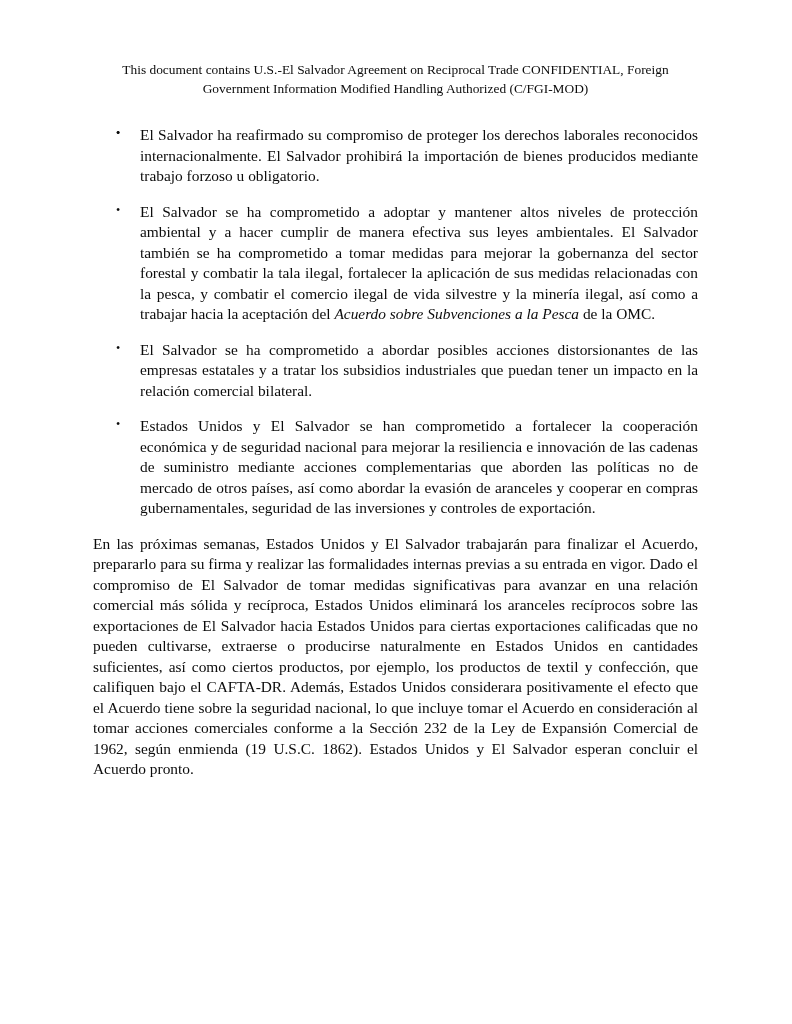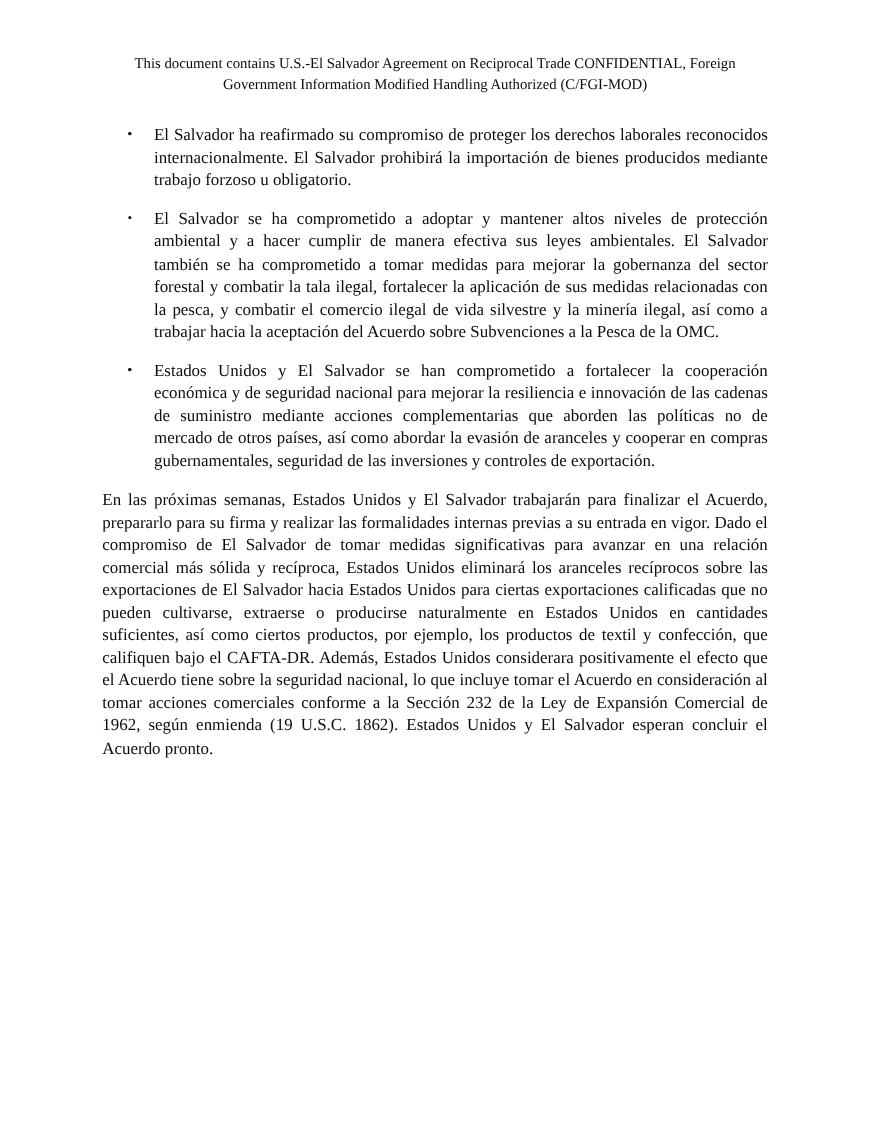--- a/index.html
+++ b/index.html
@@ -16,21 +16,21 @@
     box-sizing: border-box;
     padding: 44px 94px 0 93px;
     font-family: "Liberation Serif", "DejaVu Serif", serif;
     color: #0b0b0b;
     overflow: hidden;
   }
   .classification-banner {
     text-align: center;
     font-size: 13.4px;
     line-height: 19px;
-    margin: 4px 0 27px 0;
+    margin: 16px 0 27px 0;
   }
   .bullet-list {
     list-style: none;
     margin: 0;
     padding: 0;
   }
   .bullet-item {
     position: relative;
     padding-left: 47px;
     margin: 0 0 15px 0;
@@ -42,20 +42,21 @@
     margin-bottom: 21px;
   }
   .bullet-marker {
     position: absolute;
     left: 23px;
     top: -2px;
     font-size: 12px;
     line-height: 20.5px;
   }
   .bullet-text .treaty-name {
+    font-style: italic;
   }
   .closing-paragraph {
     margin: 12px 0 0 0;
     text-align: justify;
     font-size: 15.4px;
     line-height: 20.5px;
   }
 </style>
 </head>
 <body>
@@ -75,20 +76,21 @@
       <span class="bullet-text">El Salvador ha reafirmado su compromiso de proteger los derechos laborales reconocidos internacionalmente. El Salvador prohibirá la importación de bienes producidos mediante trabajo forzoso u obligatorio.</span>
     </li>
 
     <li class="bullet-item">
       <span class="bullet-marker">•</span>
       <span class="bullet-text"><span>El Salvador se ha comprometido a adoptar y mantener altos niveles de protección ambiental y a hacer cumplir de manera efectiva sus leyes ambientales. El Salvador también se ha comprometido a tomar medidas para mejorar la gobernanza del sector forestal y combatir la tala ilegal, fortalecer la aplicación de sus medidas relacionadas con la pesca, y combatir el comercio ilegal de vida silvestre y la minería ilegal, así como a trabajar hacia la aceptación del </span><span class="treaty-name">Acuerdo sobre Subvenciones a la Pesca</span><span> de la OMC.</span></span>
     </li>
 
     <li class="bullet-item">
       <span class="bullet-marker">•</span>
+      <span class="bullet-text">El Salvador se ha comprometido a abordar posibles acciones distorsionantes de las empresas estatales y a tratar los subsidios industriales que puedan tener un impacto en la relación comercial bilateral.</span>
     </li>
 
     <li class="bullet-item">
       <span class="bullet-marker">•</span>
       <span class="bullet-text">Estados Unidos y El Salvador se han comprometido a fortalecer la cooperación económica y de seguridad nacional para mejorar la resiliencia e innovación de las cadenas de suministro mediante acciones complementarias que aborden las políticas no de mercado de otros países, así como abordar la evasión de aranceles y cooperar en compras gubernamentales, seguridad de las inversiones y controles de exportación.</span>
     </li>
 
   </ul>
 
   <p class="closing-paragraph">En las próximas semanas, Estados Unidos y El Salvador trabajarán para finalizar el Acuerdo, prepararlo para su firma y realizar las formalidades internas previas a su entrada en vigor. Dado el compromiso de El Salvador de tomar medidas significativas para avanzar en una relación comercial más sólida y recíproca, Estados Unidos eliminará los aranceles recíprocos sobre las exportaciones de El Salvador hacia Estados Unidos para ciertas exportaciones calificadas que no pueden cultivarse, extraerse o producirse naturalmente en Estados Unidos en cantidades suficientes, así como ciertos productos, por ejemplo, los productos de textil y confección, que califiquen bajo el CAFTA-DR. Además, Estados Unidos considerara positivamente el efecto que el Acuerdo tiene sobre la seguridad nacional, lo que incluye tomar el Acuerdo en consideración al tomar acciones comerciales conforme a la Sección 232 de la Ley de Expansión Comercial de 1962, según enmienda (19 U.S.C. 1862). Estados Unidos y El Salvador esperan concluir el Acuerdo pronto.</p>

